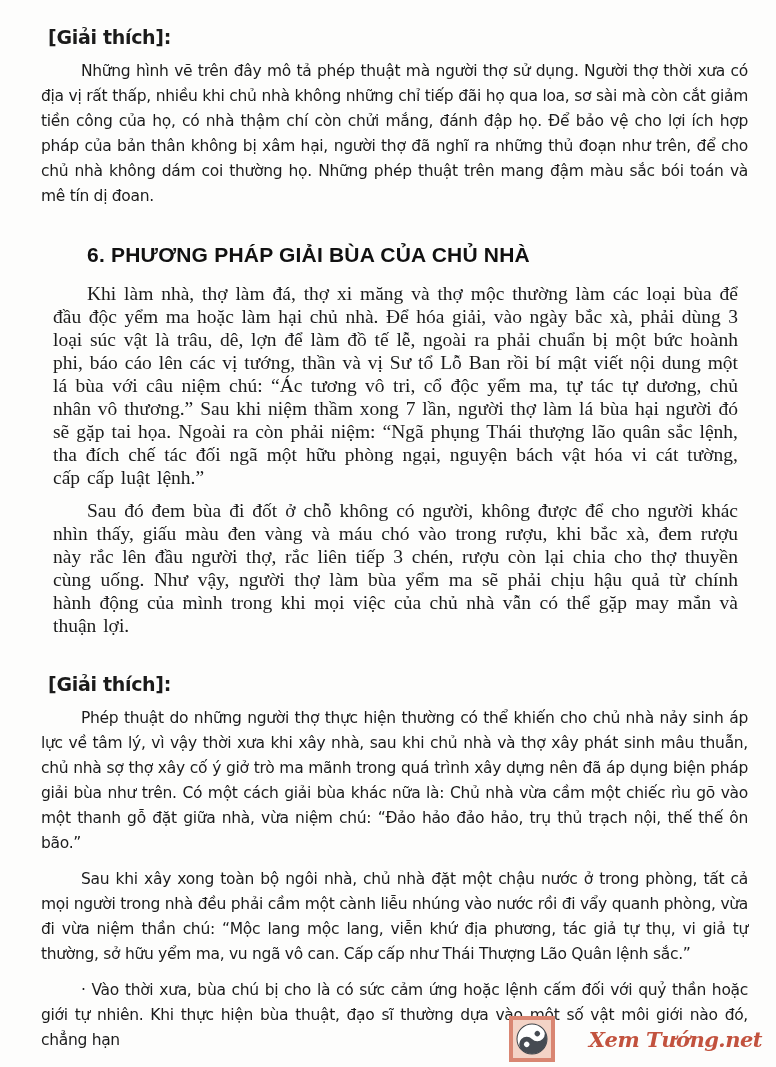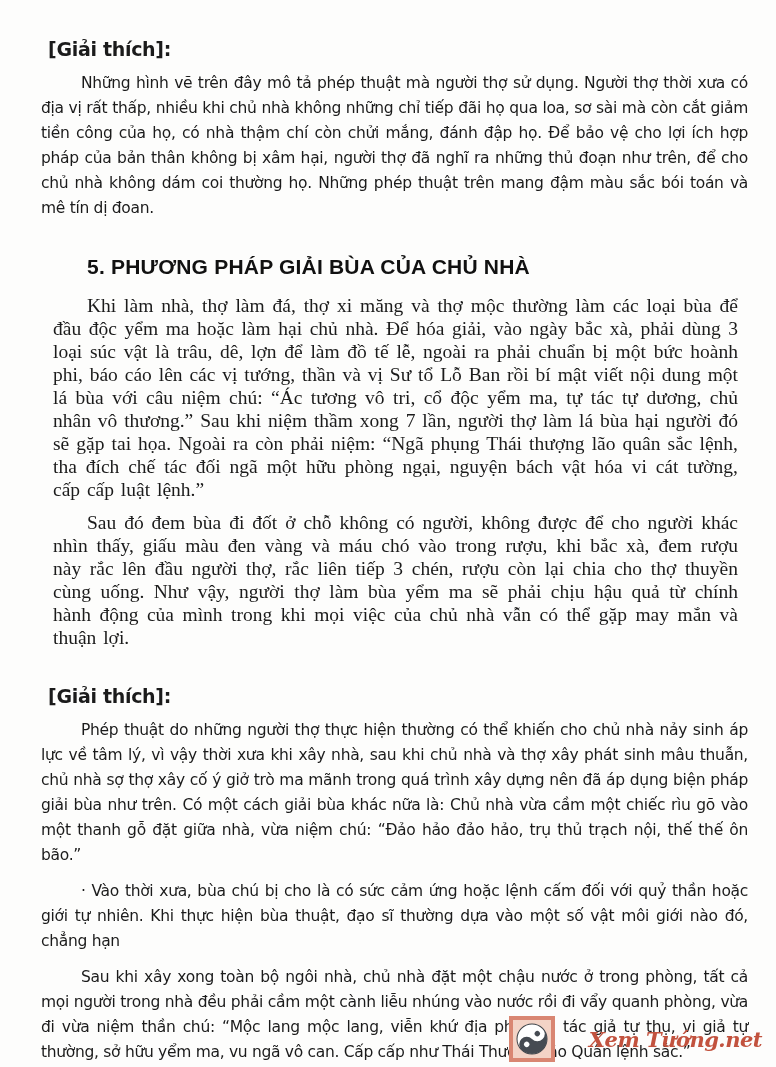--- a/index.html
+++ b/index.html
@@ -17,21 +17,21 @@
   }
   
   .hand {
     font-family: "DejaVu Sans", sans-serif;
     letter-spacing: -0.3px;
   }
   .explain-label {
     font-family: "DejaVu Sans", sans-serif;
     font-size: 19px;
     font-weight: bold;
-    margin: 12px 0 0 -5px;
+    margin: 0 0 0 -5px;
     letter-spacing: -0.3px;
   }
   .hand-para {
     font-size: 15.5px;
     line-height: 25px;
     text-align: justify;
     text-indent: 40px;
     margin: 11px -10px 0 -12px;
   }
   .heading {
@@ -90,33 +90,33 @@
 </style>
 </head>
 <body>
 
 <div class="content">
 
   <div class="hand explain-label">[Giải thích]:</div>
 
   <p class="hand hand-para">Những hình vẽ trên đây mô tả phép thuật mà người thợ sử dụng. Người thợ thời xưa có địa vị rất thấp, nhiều khi chủ nhà không những chỉ tiếp đãi họ qua loa, sơ sài mà còn cắt giảm tiền công của họ, có nhà thậm chí còn chửi mắng, đánh đập họ. Để bảo vệ cho lợi ích hợp pháp của bản thân không bị xâm hại, người thợ đã nghĩ ra những thủ đoạn như trên, để cho chủ nhà không dám coi thường họ. Những phép thuật trên mang đậm màu sắc bói toán và mê tín dị đoan.</p>
 
-  <h2 class="heading">5. PHƯƠNG PHÁP GIẢI BÙA CỦA CHỦ NHÀ</h2>
+  <h2 class="heading">6. PHƯƠNG PHÁP GIẢI BÙA CỦA CHỦ NHÀ</h2>
 
   <p class="serif-para">Khi làm nhà, thợ làm đá, thợ xi măng và thợ mộc thường làm các loại bùa để đầu độc yểm ma hoặc làm hại chủ nhà. Để hóa giải, vào ngày bắc xà, phải dùng 3 loại súc vật là trâu, dê, lợn để làm đồ tế lễ, ngoài ra phải chuẩn bị một bức hoành phi, báo cáo lên các vị tướng, thần và vị Sư tổ Lỗ Ban rồi bí mật viết nội dung một lá bùa với câu niệm chú: “Ác tương vô tri, cổ độc yểm ma, tự tác tự dương, chủ nhân vô thương.” Sau khi niệm thầm xong 7 lần, người thợ làm lá bùa hại người đó sẽ gặp tai họa. Ngoài ra còn phải niệm: “Ngã phụng Thái thượng lão quân sắc lệnh, tha đích chế tác đối ngã một hữu phòng ngại, nguyện bách vật hóa vi cát tường, cấp cấp luật lệnh.”</p>
 
   <p class="serif-para">Sau đó đem bùa đi đốt ở chỗ không có người, không được để cho người khác nhìn thấy, giấu màu đen vàng và máu chó vào trong rượu, khi bắc xà, đem rượu này rắc lên đầu người thợ, rắc liên tiếp 3 chén, rượu còn lại chia cho thợ thuyền cùng uống. Như vậy, người thợ làm bùa yểm ma sẽ phải chịu hậu quả từ chính hành động của mình trong khi mọi việc của chủ nhà vẫn có thể gặp may mắn và thuận lợi.</p>
 
   <div class="hand explain-label second">[Giải thích]:</div>
 
   <p class="hand hand-para">Phép thuật do những người thợ thực hiện thường có thể khiến cho chủ nhà nảy sinh áp lực về tâm lý, vì vậy thời xưa khi xây nhà, sau khi chủ nhà và thợ xây phát sinh mâu thuẫn, chủ nhà sợ thợ xây cố ý giở trò ma mãnh trong quá trình xây dựng nên đã áp dụng biện pháp giải bùa như trên. Có một cách giải bùa khác nữa là: Chủ nhà vừa cầm một chiếc rìu gõ vào một thanh gỗ đặt giữa nhà, vừa niệm chú: “Đảo hảo đảo hảo, trụ thủ trạch nội, thế thế ôn bão.”</p>
 
+  <p class="hand hand-para">Sau khi xây xong toàn bộ ngôi nhà, chủ nhà đặt một chậu nước ở trong phòng, tất cả mọi người trong nhà đều phải cầm một cành liễu nhúng vào nước rồi đi vẩy quanh phòng, vừa đi vừa niệm thần chú: “Mộc lang mộc lang, viễn khứ địa phương, tác giả tự thụ, vi giả tự thường, sở hữu yểm ma, vu ngã vô can. Cấp cấp như Thái Thượng Lão Quân lệnh sắc.”</p>
+
   <p class="hand hand-para">· Vào thời xưa, bùa chú bị cho là có sức cảm ứng hoặc lệnh cấm đối với quỷ thần hoặc giới tự nhiên. Khi thực hiện bùa thuật, đạo sĩ thường dựa vào một số vật môi giới nào đó, chẳng hạn</p>
-
-  <p class="hand hand-para">Sau khi xây xong toàn bộ ngôi nhà, chủ nhà đặt một chậu nước ở trong phòng, tất cả mọi người trong nhà đều phải cầm một cành liễu nhúng vào nước rồi đi vẩy quanh phòng, vừa đi vừa niệm thần chú: “Mộc lang mộc lang, viễn khứ địa phương, tác giả tự thụ, vi giả tự thường, sở hữu yểm ma, vu ngã vô can. Cấp cấp như Thái Thượng Lão Quân lệnh sắc.”</p>
 
   <div class="page-number">303</div>
 </div>
 
 <div class="watermark">
   <span class="wm-badge" style="background: rgb(243, 211, 198); border-color: rgb(217, 134, 114);">
     <svg width="36" height="36" viewBox="0 0 36 36" aria-hidden="true">
       <g transform="rotate(45 18 18)">
         <circle cx="18" cy="18" r="15" fill="#ffffff" stroke="#3f4449" stroke-width="1"></circle>
         <path d="M18,3 A15,15 0 0 1 18,33 A7.5,7.5 0 0 1 18,18 A7.5,7.5 0 0 0 18,3 Z" fill="#464b52"></path>

